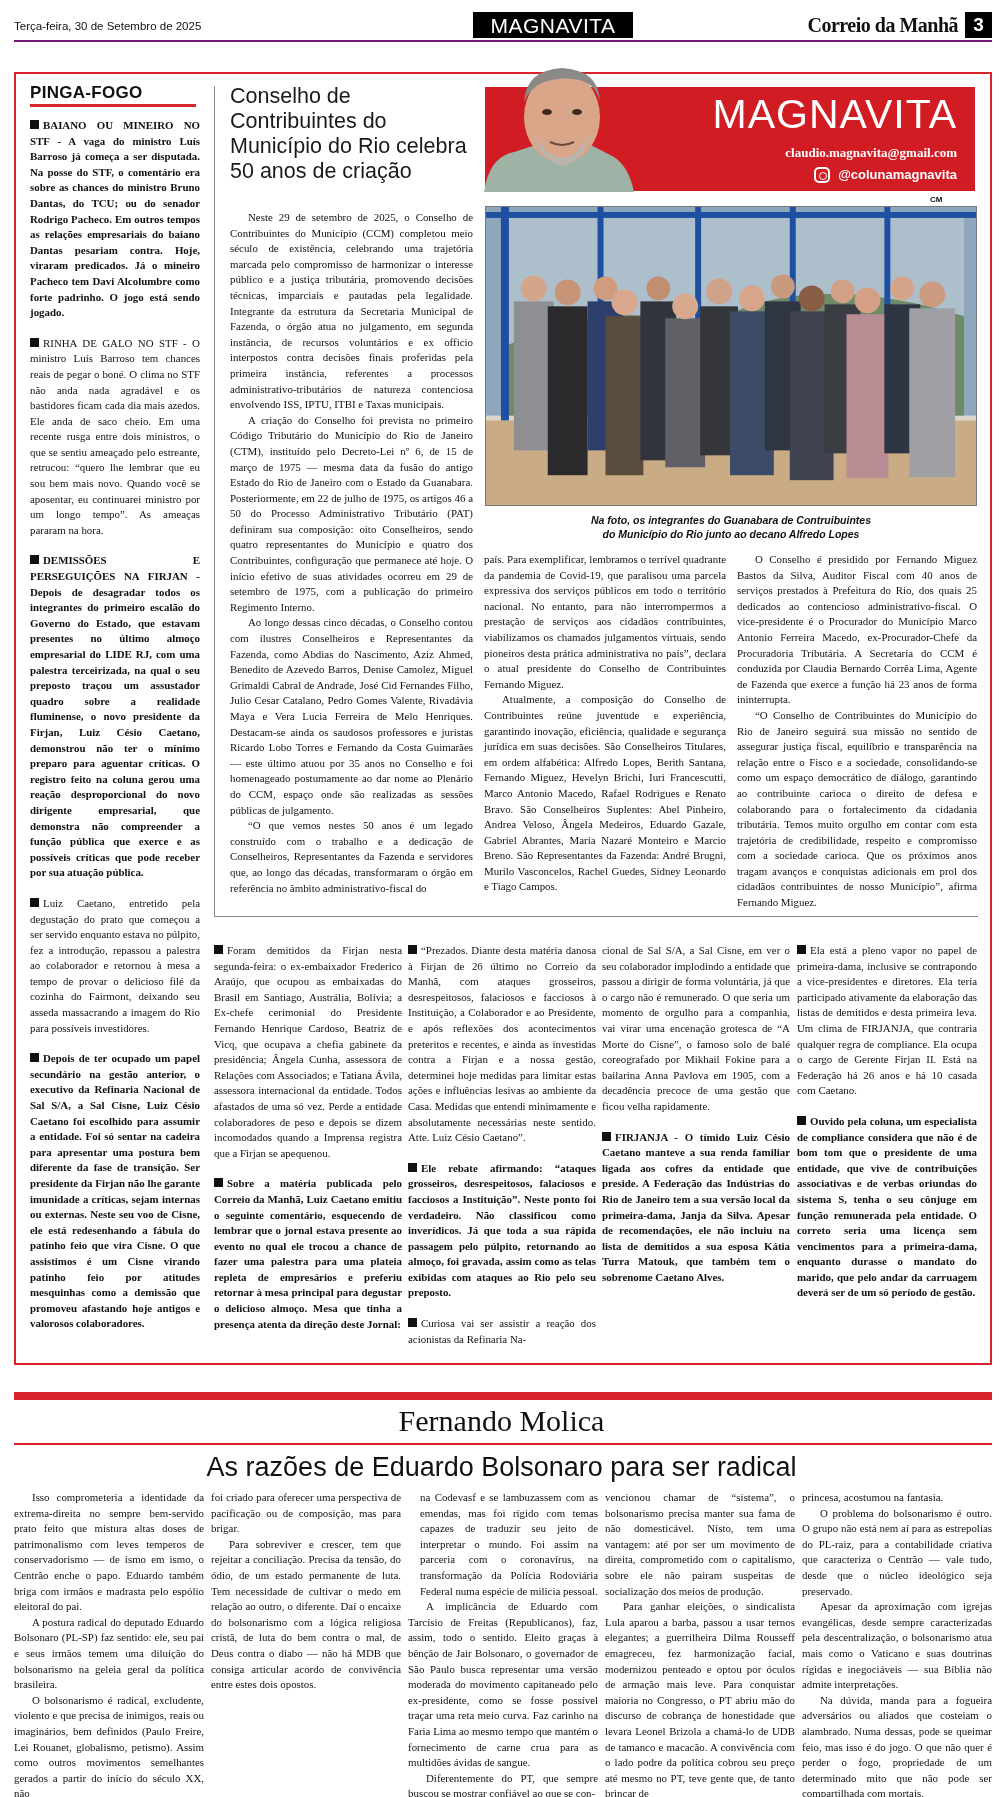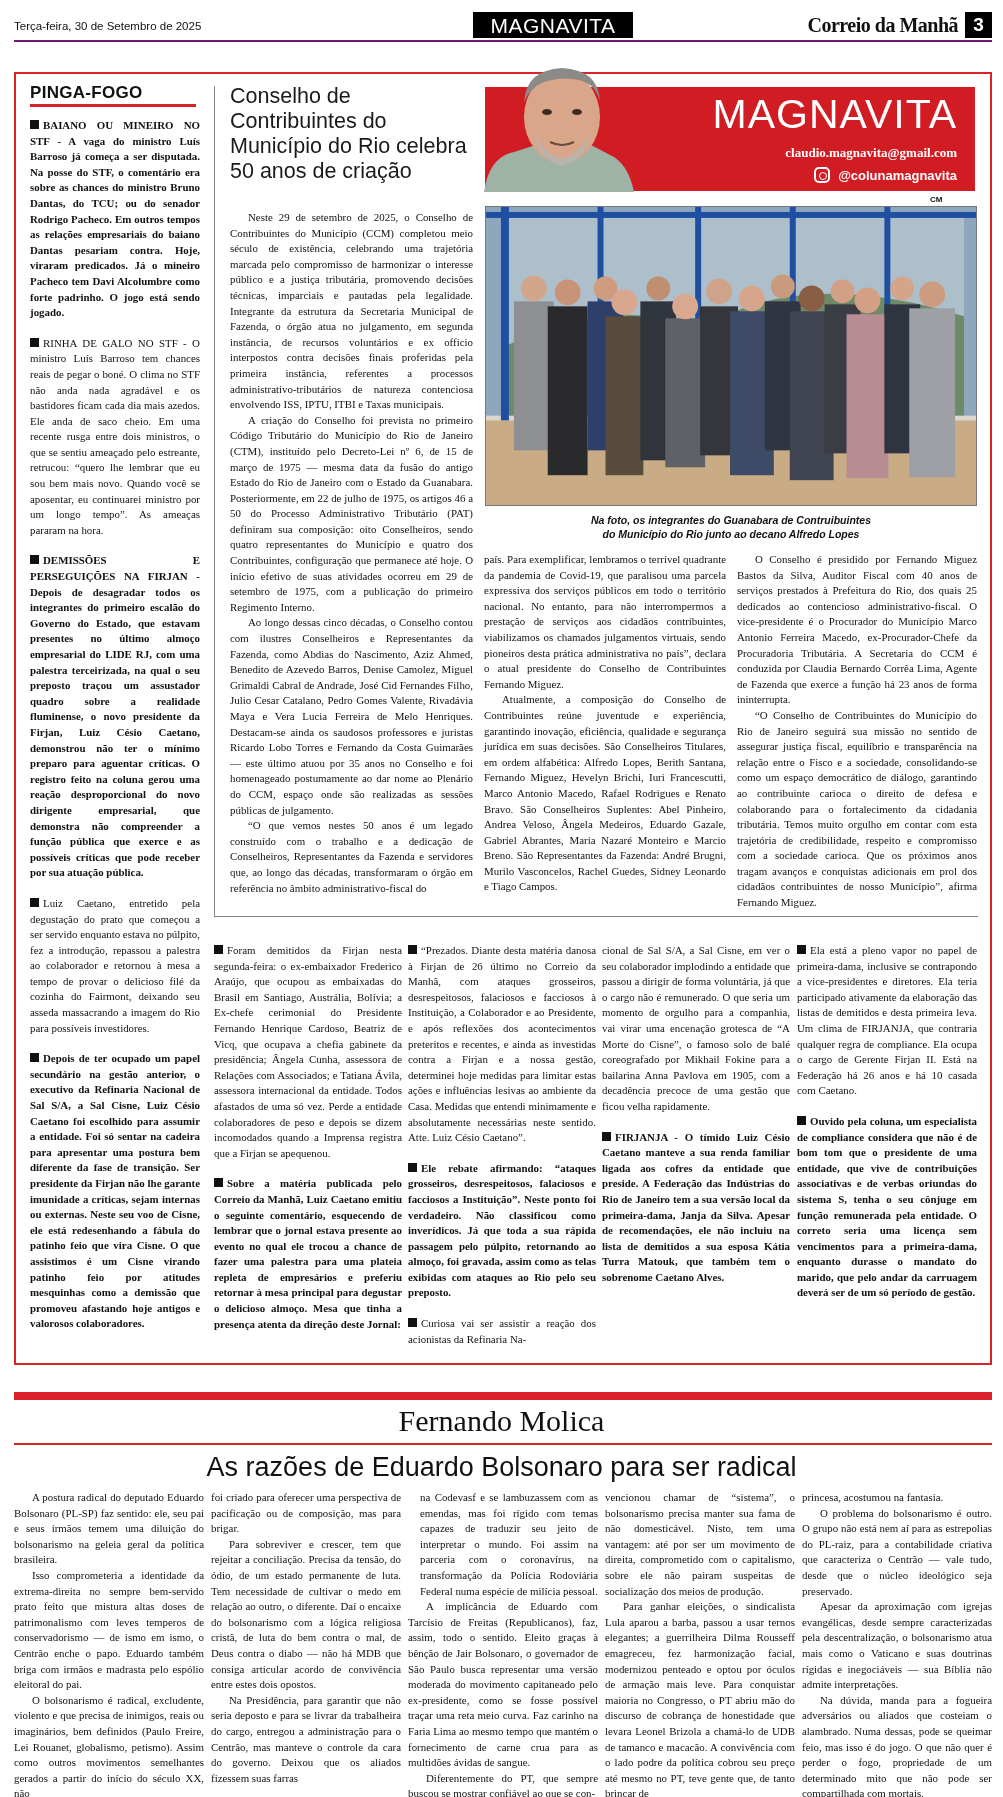--- a/index.html
+++ b/index.html
@@ -20,21 +20,21 @@
 .col{font-size:10.9px;line-height:15.6px;text-align:justify;hyphens:auto}
 .col p{margin-bottom:15px}
 .col p.tight{margin-bottom:0;text-indent:18px}
 .col b{font-weight:bold}
 .sq{display:inline-block;width:9px;height:9px;background:#111;margin-right:4px;vertical-align:0}
 .headline{left:230px;top:84px;width:250px;font-family:"Liberation Sans",sans-serif;font-size:21.5px;line-height:25px;color:#1a1a1a}
 
 .banner{left:485px;top:87px;width:490px;height:104px;background:#d21c24}
 .banner-name{right:18px;top:4px;font-family:"Liberation Sans",sans-serif;font-size:41px;color:#fff;letter-spacing:1px}
 .banner-email{right:18px;top:58px;font-family:Liberation Serif, serif;font-weight:bold;font-size:13px;color:#fff}
-.banner-ig{right:18px;top:80px;font-family:"Liberation Sans",sans-serif;font-weight:bold;font-size:13px;color:#fff;display:flex;align-items:center;gap:8px}
+.banner-ig{right:18px;top:80px;font-family:"Liberation Sans",sans-serif;font-weight:bold;font-size:13px;color:#fff;display:flex;align-items:flex-start;gap:8px}
 .ig-icon{width:16px;height:16px;border:2px solid #fff;border-radius:5px;position:relative}
 .ig-icon:after{content:"";position:absolute;left:3px;top:3px;width:6px;height:6px;border:1.5px solid #fff;border-radius:50%}
 .portrait{left:484px;top:62px;width:150px;height:130px}
 .cm{left:930px;top:195px;font-family:"Liberation Sans",sans-serif;font-weight:bold;font-size:8px}
 .photo{left:485px;top:206px;width:492px;height:300px;border:1px solid #777;overflow:hidden;background:#e9e4da}
 .caption{left:485px;top:513px;width:492px;text-align:center;font-family:"Liberation Sans",sans-serif;font-style:italic;font-weight:bold;font-size:10.5px;line-height:14px}
 
 .mol-bar{left:14px;top:1392px;width:978px;height:8px;background:#d9222a}
 .mol-name{left:0;top:1400px;width:1003px;text-align:center;font-family:Liberation Serif, serif;font-size:30px;line-height:42px}
 .mol-rule{left:14px;top:1443px;width:978px;height:2px;background:#d9222a}
@@ -169,28 +169,27 @@
 <div class="abs col" id="notes-d" style="left:797px;top:943px;width:180px">
     <p><span class="sq"></span><span>Ela está a pleno vapor no papel de primeira-dama, inclusive se contrapondo a vice-presidentes e diretores. Ela teria participado ativamente da elaboração das listas de demitidos e desta primeira leva. Um clima de FIRJANJA, que contraria qualquer regra de compliance. Ela ocupa o cargo de Gerente Firjan II. Está na Federação há 26 anos e há 10 casada com Caetano.</span></p>
     <p><span class="sq"></span><b>Ouvido pela coluna, um especialista de compliance considera que não é de bom tom que o presidente de uma entidade, que vive de contribuições associativas e de verbas oriundas do sistema S, tenha o seu cônjuge em função remunerada pela entidade. O correto seria uma licença sem vencimentos para a primeira-dama, enquanto durasse o mandato do marido, que pelo andar da carruagem deverá ser de um só período de gestão.</b></p>
   </div>
 
 <div class="abs mol-bar"></div>
 <div class="abs mol-name">Fernando Molica</div>
 <div class="abs mol-rule"></div>
 <div class="abs mol-head">As razões de Eduardo Bolsonaro para ser radical</div>
 <div class="abs mcol" id="mol1" style="left:14px;top:1490px;width:190px">
+    <p class="tight">Isso comprometeria a identidade da extrema-direita no sempre bem-servido prato feito que mistura altas doses de patrimonalismo com leves temperos de conservadorismo — de ismo em ismo, o Centrão enche o papo. Eduardo também briga com irmãos e madrasta pelo espólio eleitoral do pai.</p>
     <p class="tight">A postura radical do deputado Eduardo Bolsonaro (PL-SP) faz sentido: ele, seu pai e seus irmãos temem uma diluição do bolsonarismo na geleia geral da política brasileira.</p>
-    <p class="tight">Isso comprometeria a identidade da extrema-direita no sempre bem-servido prato feito que mistura altas doses de patrimonalismo com leves temperos de conservadorismo — de ismo em ismo, o Centrão enche o papo. Eduardo também briga com irmãos e madrasta pelo espólio eleitoral do pai.</p>
     <p class="tight">O bolsonarismo é radical, excludente, violento e que precisa de inimigos, reais ou imaginários, bem definidos (Paulo Freire, Lei Rouanet, globalismo, petismo). Assim como outros movimentos semelhantes gerados a partir do início do século XX, não</p>
   </div>
 <div class="abs mcol" id="mol2" style="left:211px;top:1490px;width:190px">
     <p class="tight" style="text-indent: 0px;">foi criado para oferecer uma perspectiva de pacificação ou de composição, mas para brigar.</p>
     <p class="tight">Para sobreviver e crescer, tem que rejeitar a conciliação. Precisa da tensão, do ódio, de um estado permanente de luta. Tem necessidade de cultivar o medo em relação ao outro, o diferente. Daí o encaixe do bolsonarismo com a lógica religiosa cristã, de luta do bem contra o mal, de Deus contra o diabo — não há MDB que consiga articular acordo de convivência entre estes dois opostos.</p>
-    <p class="tight">Na Presidência, para garantir que não seria deposto e para se livrar da trabalheira do cargo, entregou a administração para o Centrão, mas manteve o controle da cara do governo. Deixou que os aliados fizessem suas farras</p>
   </div>
 <div class="abs mcol" id="mol3" style="left:408px;top:1490px;width:190px">
     <p class="tight" style="text-indent: 0px; margin-left: 12px;">na Codevasf e se lambuzassem com as emendas, mas foi rígido com temas capazes de traduzir seu jeito de interpretar o mundo. Foi assim na parceria com o coronavírus, na transformação da Polícia Rodoviária Federal numa espécie de milícia pessoal.</p>
     <p class="tight">A implicância de Eduardo com Tarcísio de Freitas (Republicanos), faz, assim, todo o sentido. Eleito graças à bênção de Jair Bolsonaro, o governador de São Paulo busca representar uma versão moderada do movimento capitaneado pelo ex-presidente, como se fosse possível traçar uma reta meio curva. Faz carinho na Faria Lima ao mesmo tempo que mantém o fornecimento de carne crua para as multidões ávidas de sangue.</p>
     <p class="tight">Diferentemente do PT, que sempre buscou se mostrar confiável ao que se con-</p>
   </div>
 <div class="abs mcol" id="mol4" style="left:605px;top:1490px;width:190px">
     <p class="tight" style="text-indent: 0px;">vencionou chamar de “sistema”, o bolsonarismo precisa manter sua fama de não domesticável. Nisto, tem uma vantagem: até por ser um movimento de direita, comprometido com o capitalismo, sobre ele não pairam suspeitas de socialização dos meios de produção.</p>
     <p class="tight">Para ganhar eleições, o sindicalista Lula aparou a barba, passou a usar ternos elegantes; a guerrilheira Dilma Rousseff emagreceu, fez harmonização facial, modernizou penteado e optou por óculos de armação mais leve. Para conquistar maioria no Congresso, o PT abriu mão do discurso de cobrança de honestidade que levara Leonel Brizola a chamá-lo de UDB de tamanco e macacão. A convivência com o lado podre da política cobrou seu preço até mesmo no PT, teve gente que, de tanto brincar de</p>
   </div>

